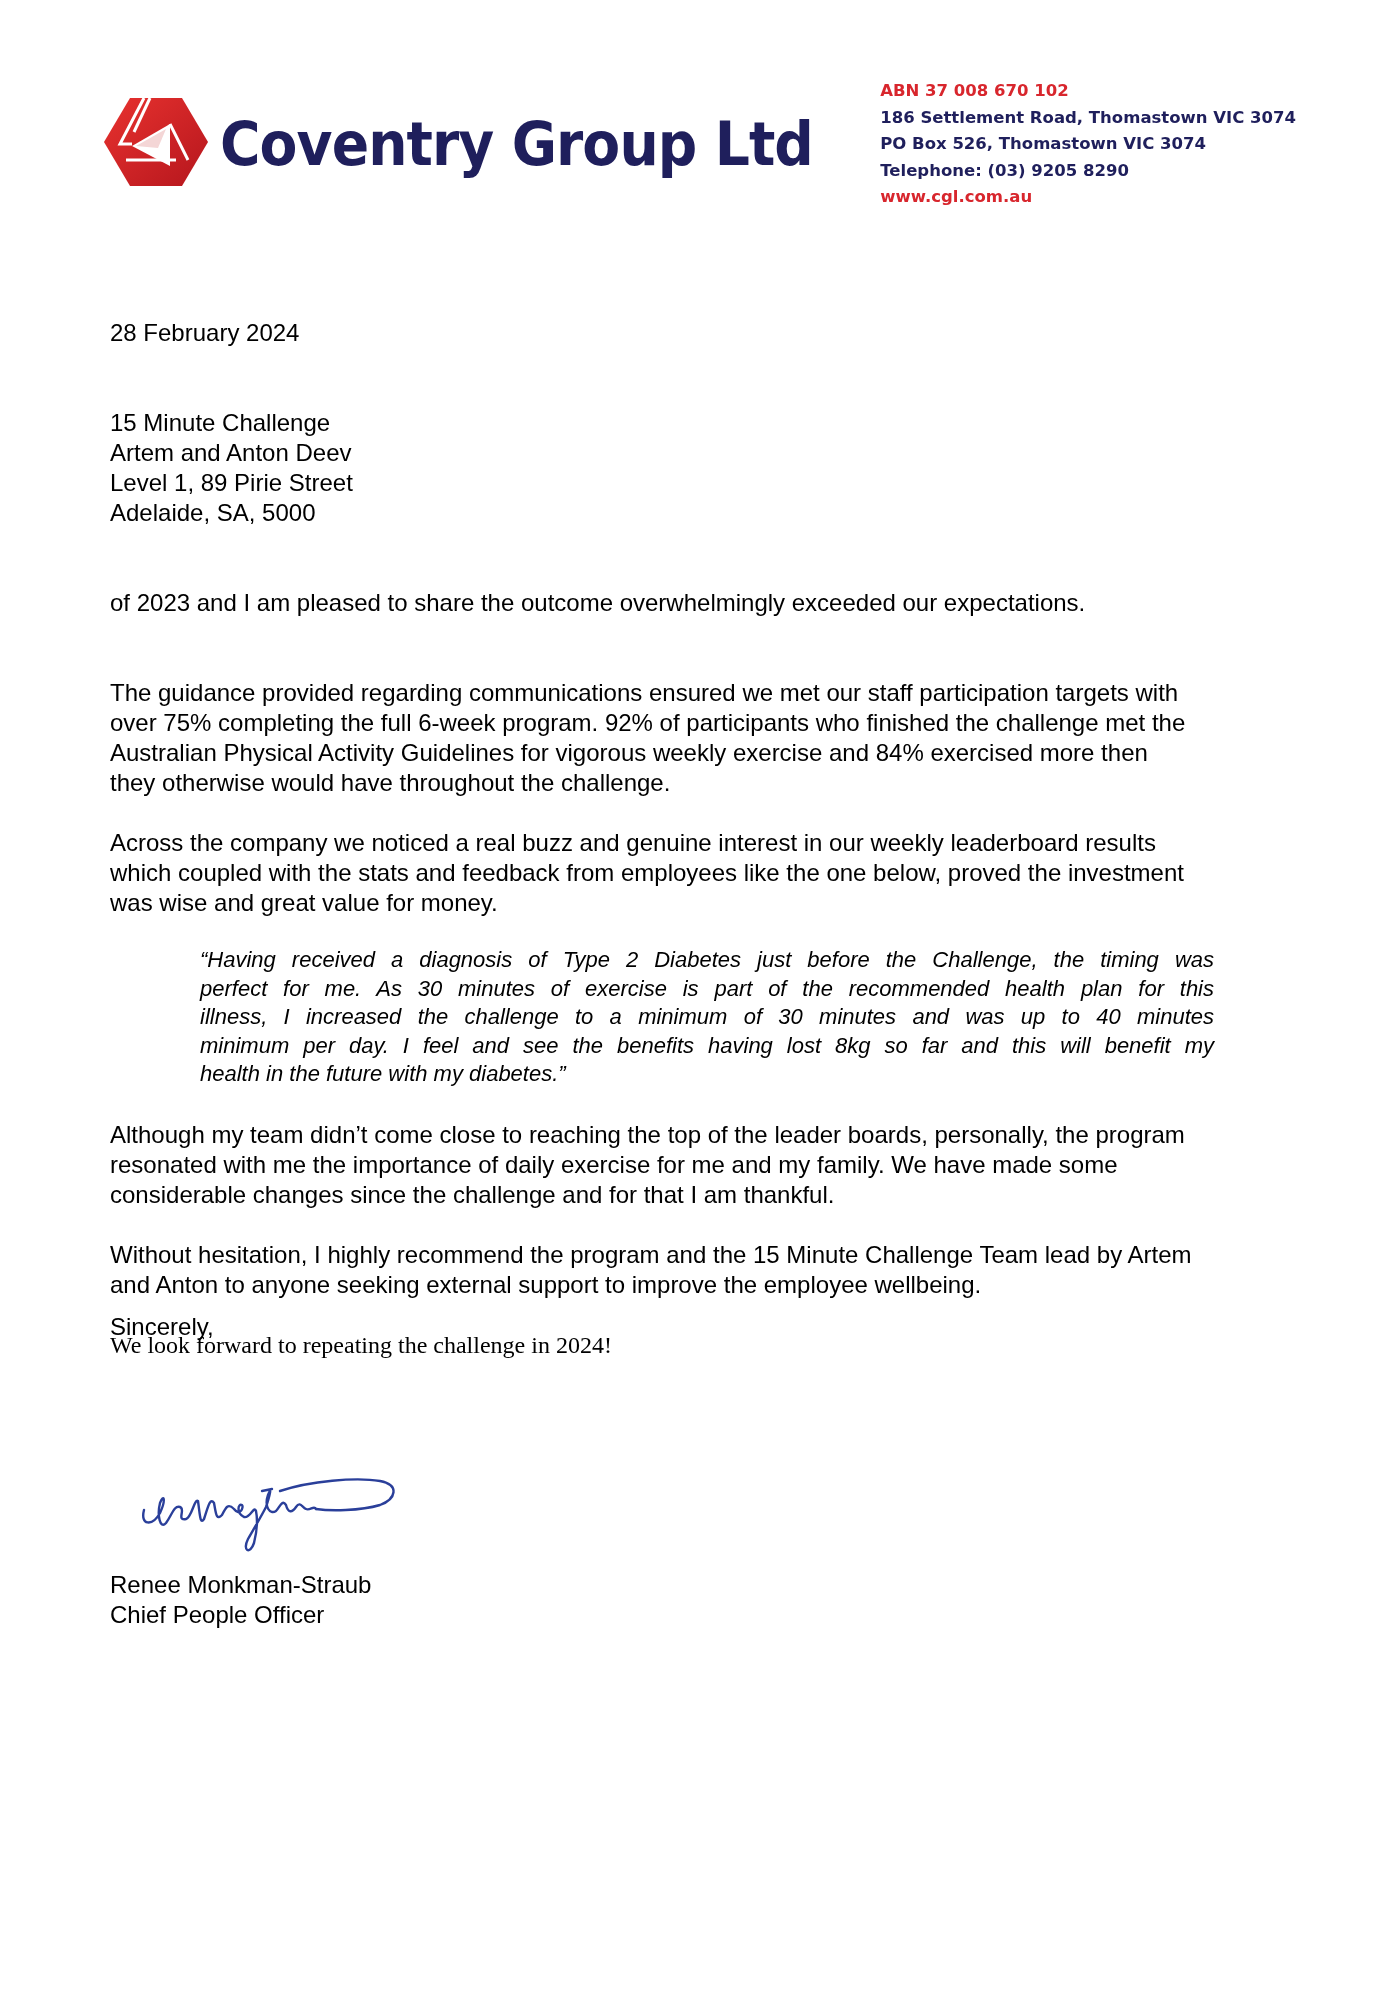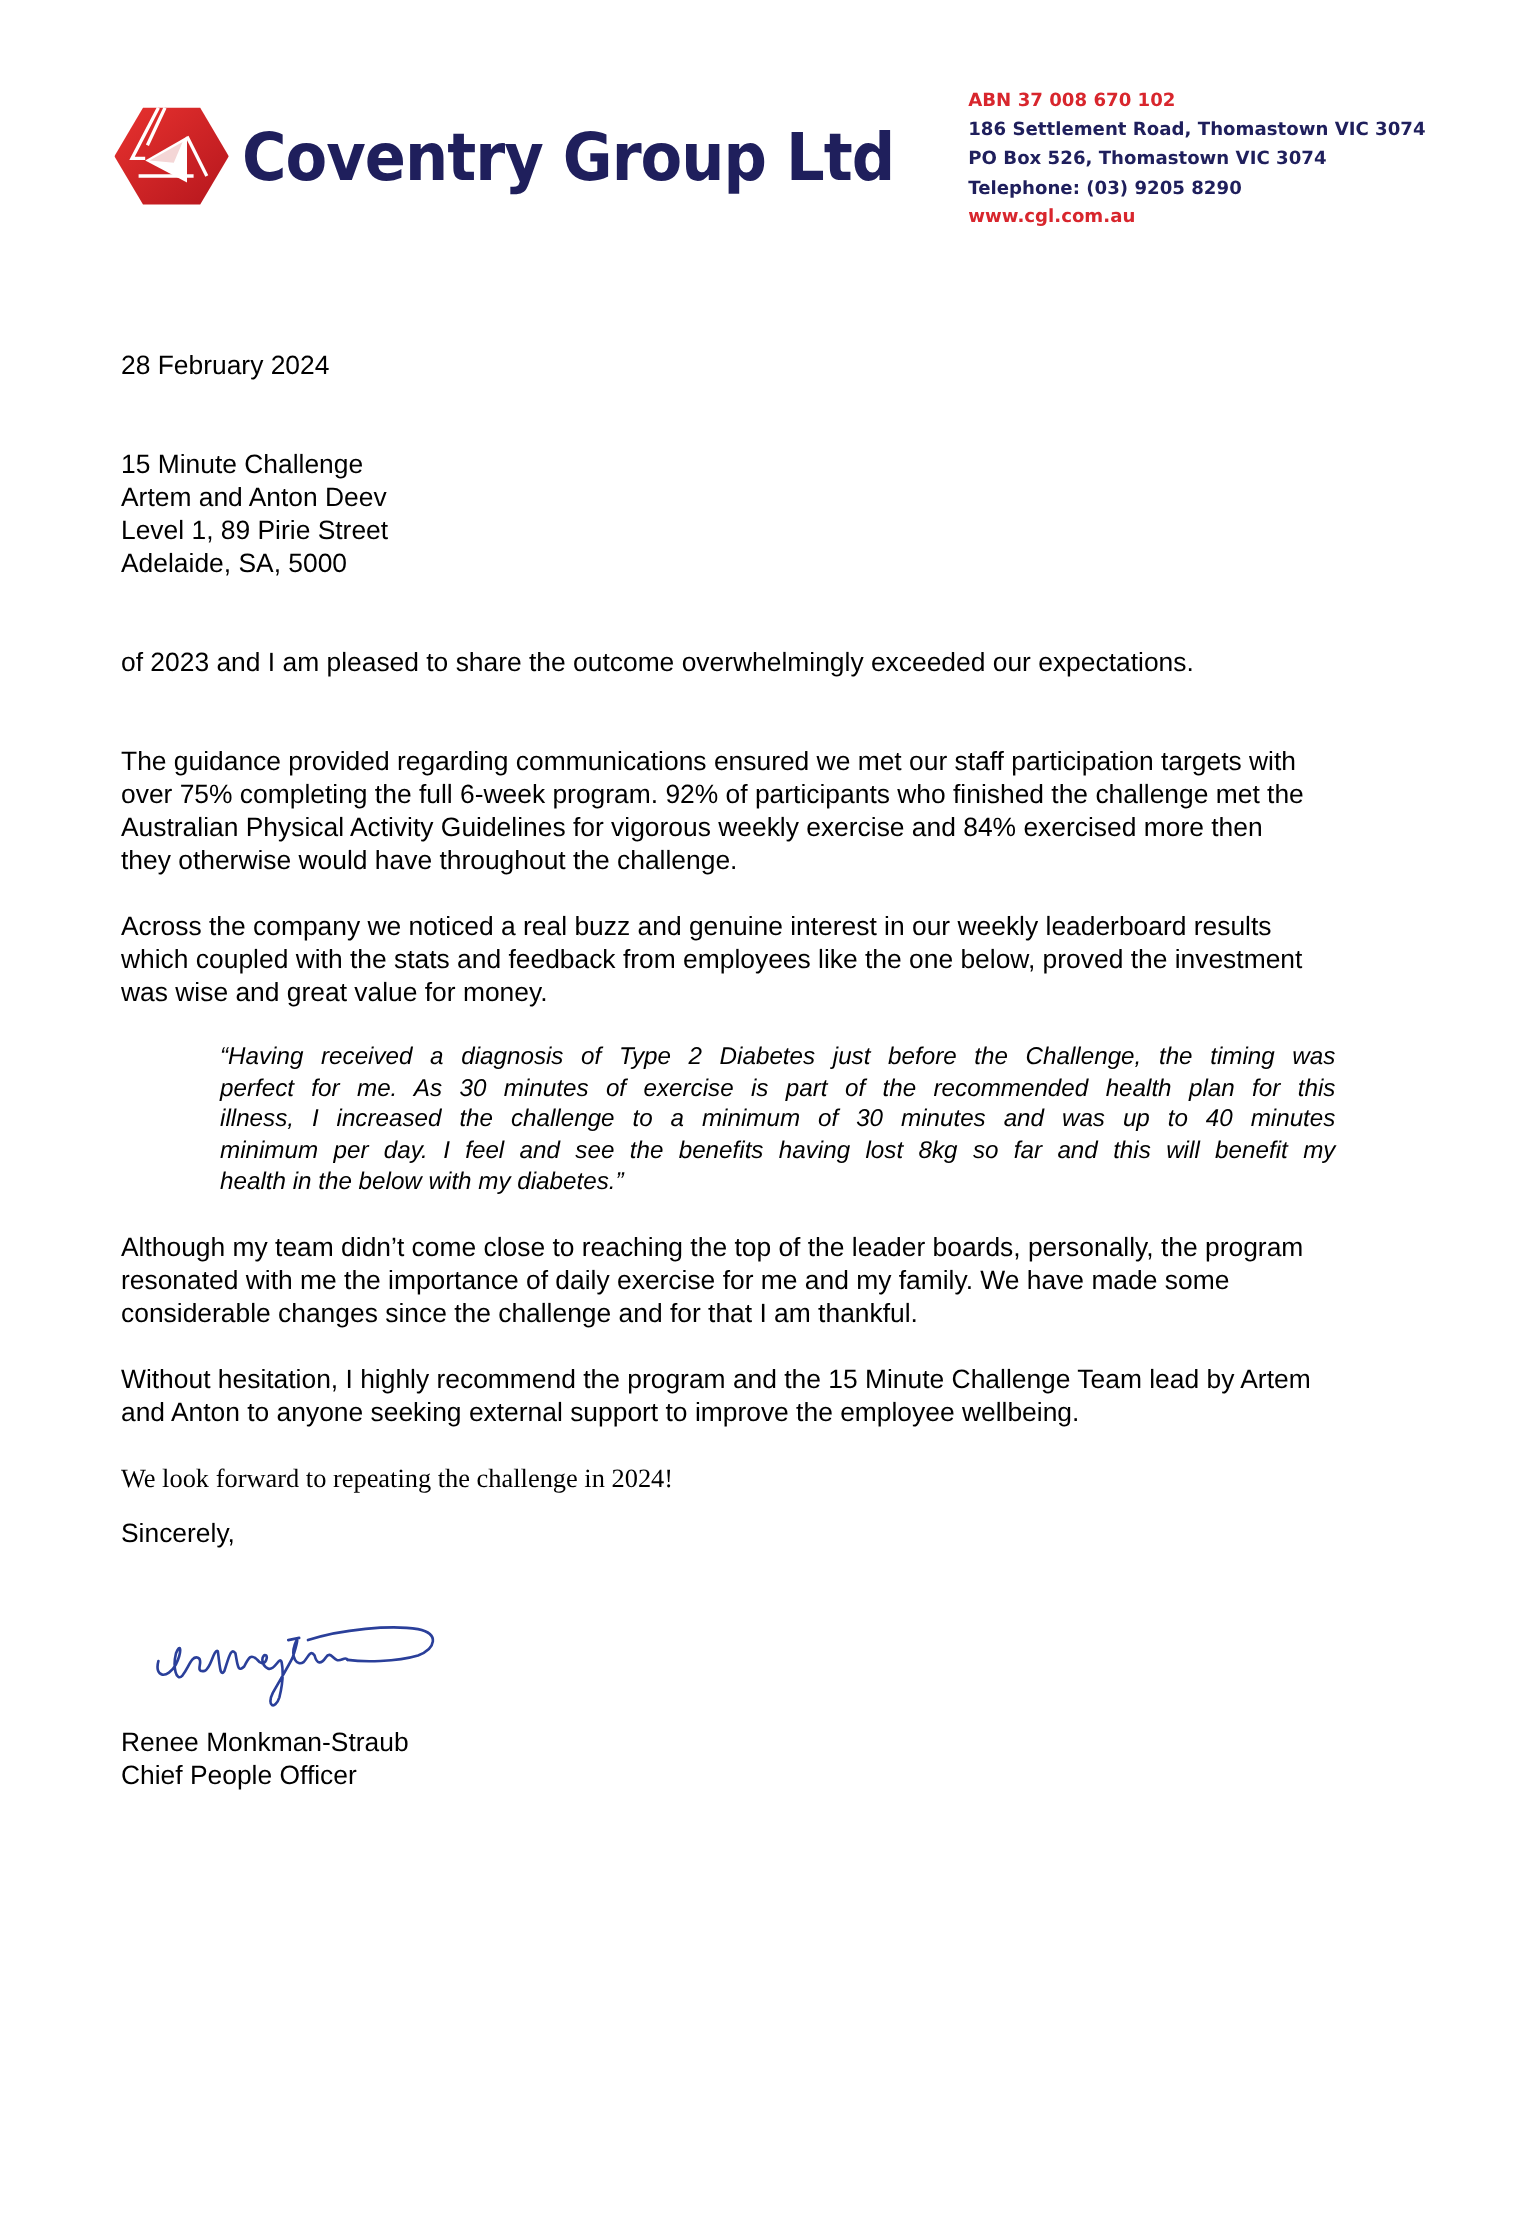--- a/index.html
+++ b/index.html
@@ -25,21 +25,21 @@
   .para { width:1190px; }
   .p1 { top:588px; }
   .p2 { top:678px; }
   .p3 { top:828px; }
   .quote { left:200px; top:946px; width:1014px; font-size:22px; line-height:28.5px; font-style:italic; }
   .quote .qline { display:block; text-align:justify; text-align-last:justify; height:28.5px; white-space:nowrap; }
   .quote .qline.last { text-align-last:left; }
   .p4 { top:1120px; }
   .p5 { top:1240px; }
   .p6 { top:1330px;font-family:Liberation Serif, serif; }
-  .closing { top:1380px;text-align:right; }
+  .closing { top:1312px;text-align:right; }
   .sig { left:130px; top:1455px; width:280px; height:100px; }
   .signer { top:1570px; }
 </style>
 </head>
 <body>
 
 <svg class="abs logo" viewBox="0 0 104 92">
   <defs>
     <linearGradient id="rg" x1="0" y1="0" x2="1" y2="1">
       <stop offset="0" stop-color="#e8322f"></stop>
@@ -90,21 +90,21 @@
   <span class="line">Across the company we noticed a real buzz and genuine interest in our weekly leaderboard results</span>
   <span class="line">which coupled with the stats and feedback from employees like the one below, proved the investment</span>
   <span class="line">was wise and great value for money.</span>
 </div>
 
 <div class="abs quote">
   <span class="qline">“Having received a diagnosis of Type 2 Diabetes just before the Challenge, the timing was</span>
   <span class="qline">perfect for me. As 30 minutes of exercise is part of the recommended health plan for this</span>
   <span class="qline">illness, I increased the challenge to a minimum of 30 minutes and was up to 40 minutes</span>
   <span class="qline">minimum per day. I feel and see the benefits having lost 8kg so far and this will benefit my</span>
-  <span class="qline last">health in the below with my diabetes.”</span>
+  <span class="qline last">health in the future with my diabetes.”</span>
 </div>
 
 <div class="abs txt para p4">
   <span class="line">Although my team didn’t come close to reaching the top of the leader boards, personally, the program</span>
   <span class="line">resonated with me the importance of daily exercise for me and my family.  We have made some</span>
   <span class="line">considerable changes since the challenge and for that I am thankful.</span>
 </div>
 
 <div class="abs txt para p5">
   <span class="line">Without hesitation, I highly recommend the program and the 15 Minute Challenge Team lead by Artem</span>

